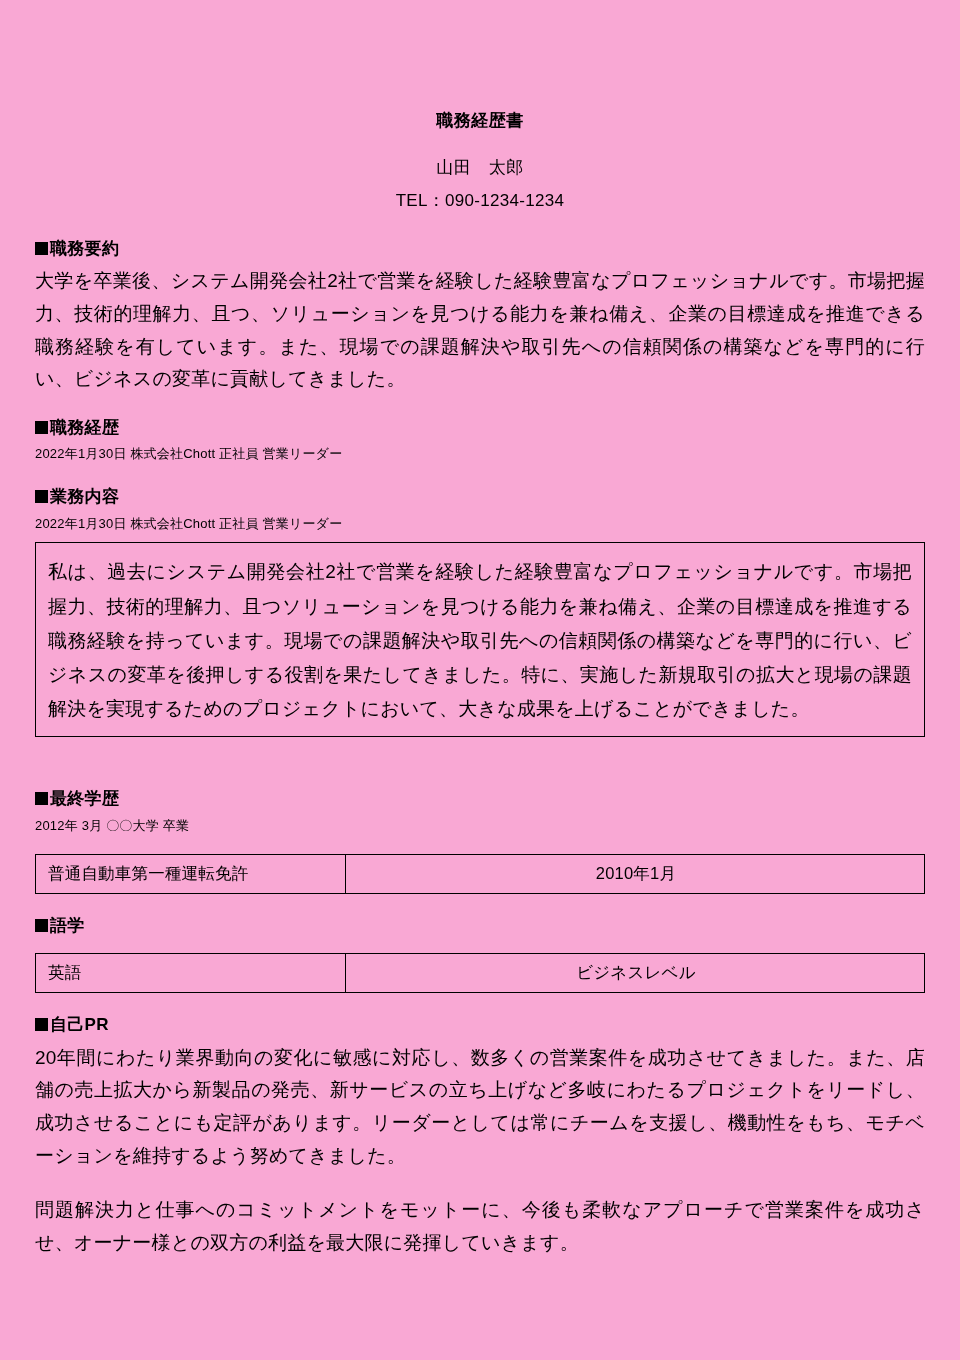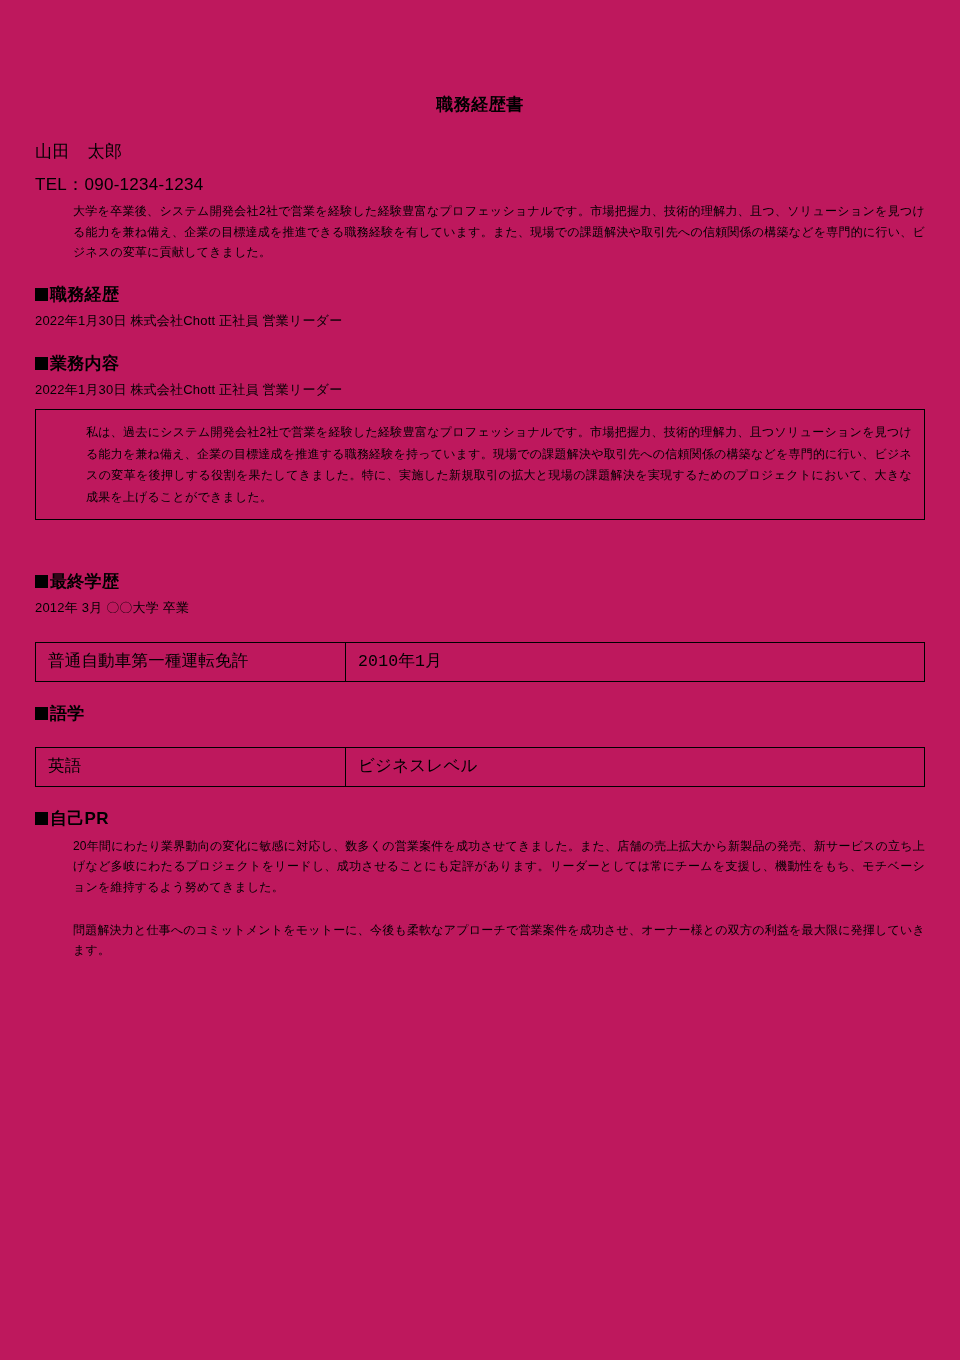--- a/index.html
+++ b/index.html
@@ -12,35 +12,35 @@
     height: 1360px;
     font-family: "Liberation Sans", "DejaVu Sans", sans-serif;
     color: #000000;
     -webkit-font-smoothing: antialiased;
   }
   .page {
     position: relative;
     width: 960px;
     height: 1360px;
     box-sizing: border-box;
-    padding: 0 35px;
-    background: #be185d;
+    padding: 16px 35px;
+    background: #f9a8d4;
   }
 
   
   .doc-title {
     text-align: center;
     font-weight: bold;
     font-size: 17px;
     letter-spacing: 0.5px;
     padding-top: 96px;
     line-height: 1.1;
   }
   .applicant-block {
-    text-align: left;
+    text-align: center;
     margin-top: 20px;
     line-height: 1.95;
   }
   .applicant-name {
     font-size: 17px;
     letter-spacing: 0.5px;
   }
   .applicant-tel {
     font-size: 17px;
     letter-spacing: 0.3px;
@@ -59,26 +59,25 @@
     display: inline-block;
     width: 13px;
     height: 13px;
     background: #000000;
     margin-right: 2px;
     vertical-align: -1px;
   }
 
   
   .body-text {
-    font-size: 12px;
+    font-size: 19px;
     line-height: 1.72;
     text-align: justify;
     text-justify: inter-character;
     letter-spacing: 0.2px;
-    margin-left: 38px;
   }
   .line-text {
     font-size: 13px;
     line-height: 1.6;
     letter-spacing: 0.2px;
   }
   .para-gap {
     height: 22px;
   }
 
@@ -90,49 +89,51 @@
     box-sizing: border-box;
   }
   .framed-box .body-text {
     line-height: 1.80;
   }
 
   
   .kv-table {
     width: 100%;
     border-collapse: collapse;
-    margin-top: 23px;
+    margin-top: 17px;
     table-layout: fixed;
-    font-family: Liberation Mono, monospace;
   }
   .kv-table td {
     border: 1.5px solid #000000;
     font-size: 16.5px;
     padding: 7px 10px 8px 12px;
     line-height: 1.4;
     letter-spacing: 0.2px;
     vertical-align: middle;
   }
   .kv-table td.kv-key { width: 287px; }
-  .kv-table td.kv-val { width: auto; }
+  .kv-table td.kv-val { width: auto; text-align: center; }
 
   .spacer-lg { height: 30px; }
 </style>
 </head>
 <body>
 
 <div class="page">
 
   <div class="doc-title">職務経歴書</div>
 
   <div class="applicant-block">
     <div class="applicant-name">山田　太郎</div>
     <div class="applicant-tel">TEL：090-1234-1234</div>
   </div>
 
+  <div class="section-heading">
+    <span class="bullet-square"></span><span>職務要約</span>
+  </div>
   <div class="body-text">大学を卒業後、システム開発会社2社で営業を経験した経験豊富なプロフェッショナルです。市場把握力、技術的理解力、且つ、ソリューションを見つける能力を兼ね備え、企業の目標達成を推進できる職務経験を有しています。また、現場での課題解決や取引先への信頼関係の構築などを専門的に行い、ビジネスの変革に貢献してきました。</div>
 
   <div class="section-heading">
     <span class="bullet-square"></span><span>職務経歴</span>
   </div>
   <div class="line-text">2022年1月30日  株式会社Chott  正社員  営業リーダー</div>
 
   <div class="section-heading">
     <span class="bullet-square"></span><span>業務内容</span>
   </div>

